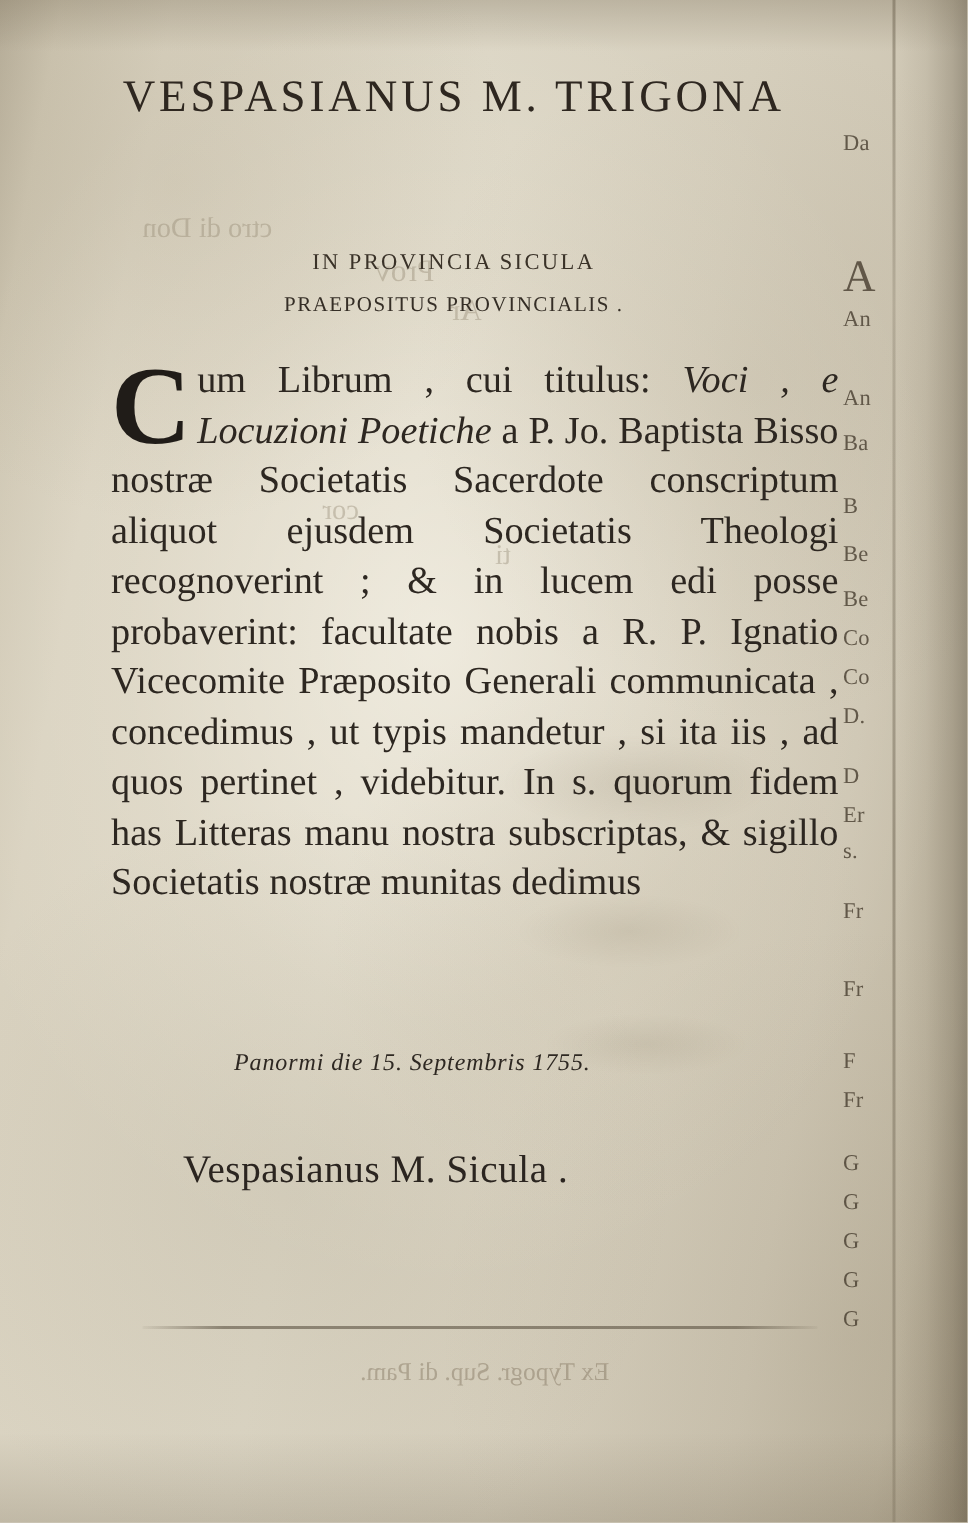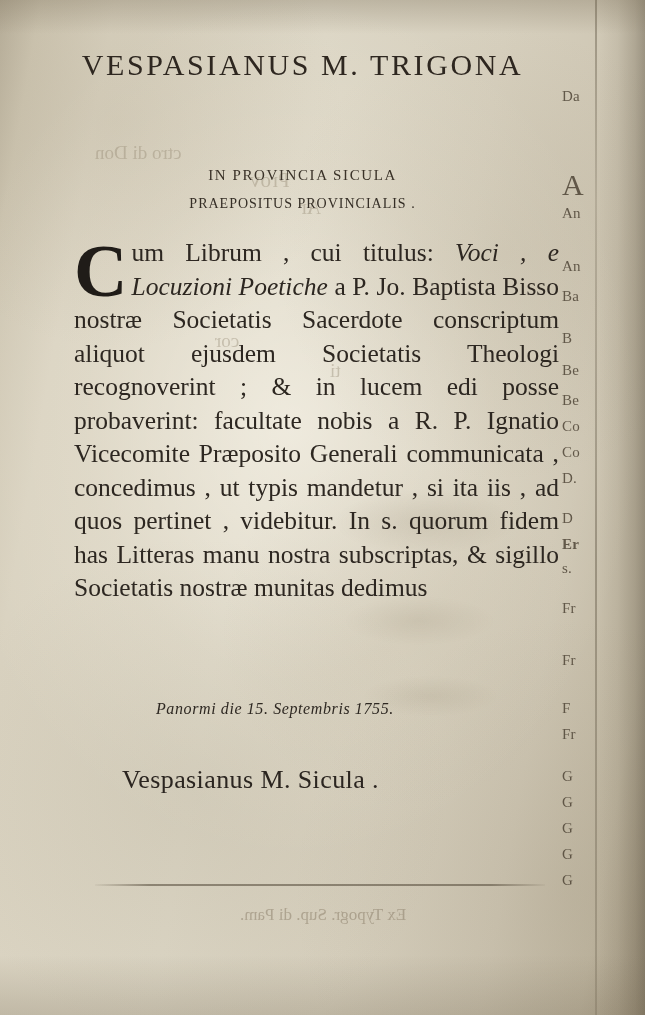--- a/index.html
+++ b/index.html
@@ -288,21 +288,21 @@
       <div class="fc-line" style="top: 205px;">An</div>
       <div class="fc-line" style="top: 258px;">An</div>
       <div class="fc-line" style="top: 288px;">Ba</div>
       <div class="fc-line" style="top: 330px;">B</div>
       <div class="fc-line" style="top: 362px;">Be</div>
       <div class="fc-line" style="top: 392px;">Be</div>
       <div class="fc-line" style="top: 418px;">Co</div>
       <div class="fc-line" style="top: 444px;">Co</div>
       <div class="fc-line" style="top: 470px;">D.</div>
       <div class="fc-line" style="top: 510px;">D</div>
-      <div class="fc-line" style="top: 536px; font-weight: bold;">Er</div>
+      <div class="fc-line" style="top: 536px;">Er</div>
       <div class="fc-line" style="top: 560px;">s.</div>
       <div class="fc-line" style="top: 600px;">Fr</div>
       <div class="fc-line" style="top: 652px;">Fr</div>
       <div class="fc-line" style="top: 700px;">F</div>
       <div class="fc-line" style="top: 726px;">Fr</div>
       <div class="fc-line" style="top: 768px;">G</div>
       <div class="fc-line" style="top: 794px;">G</div>
       <div class="fc-line" style="top: 820px;">G</div>
       <div class="fc-line" style="top: 846px;">G</div>
       <div class="fc-line" style="top: 872px;">G</div>

